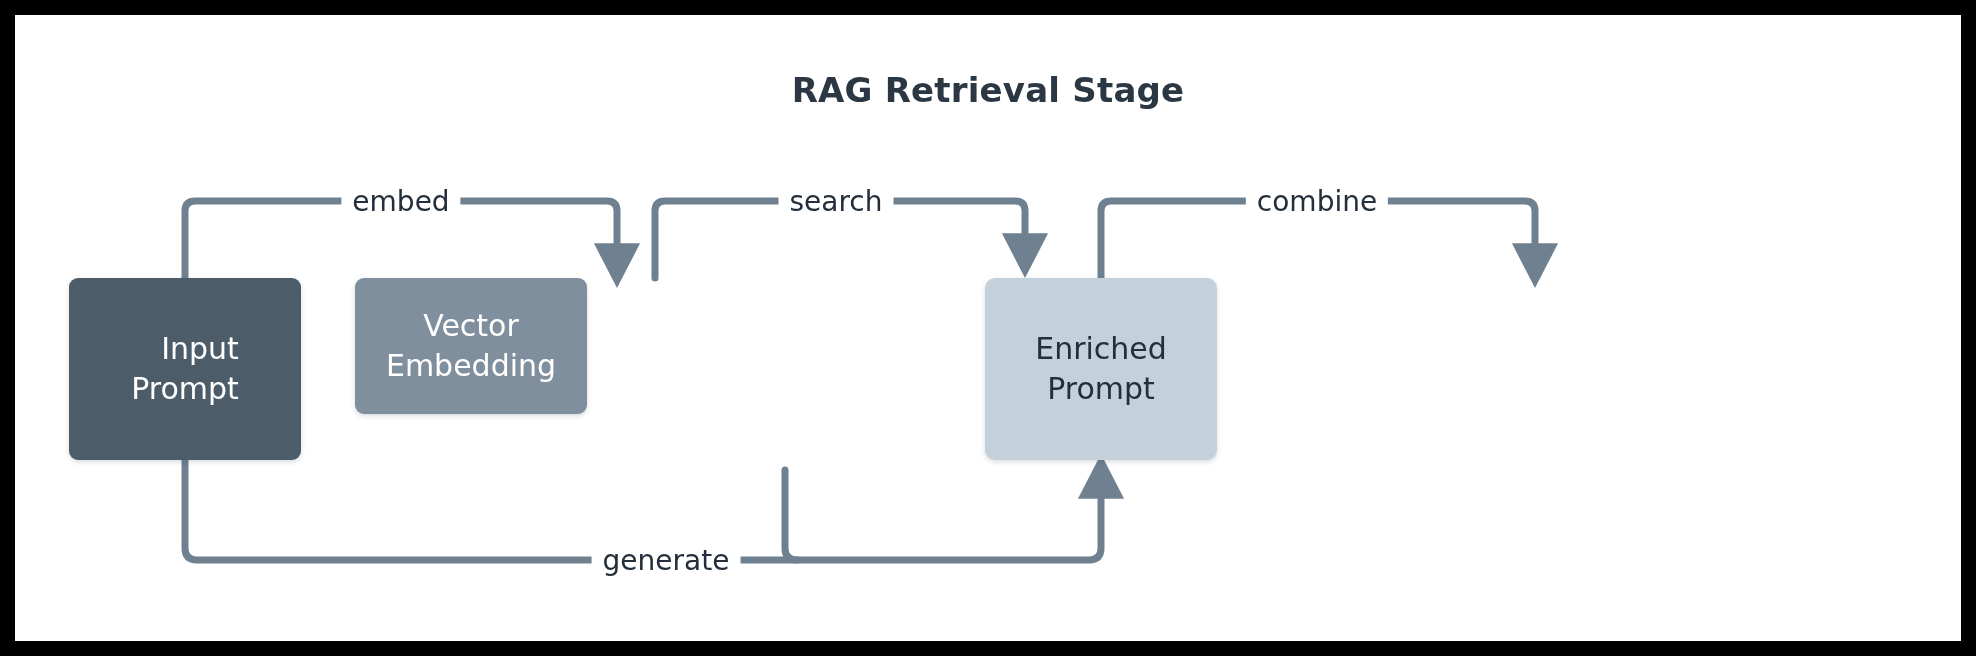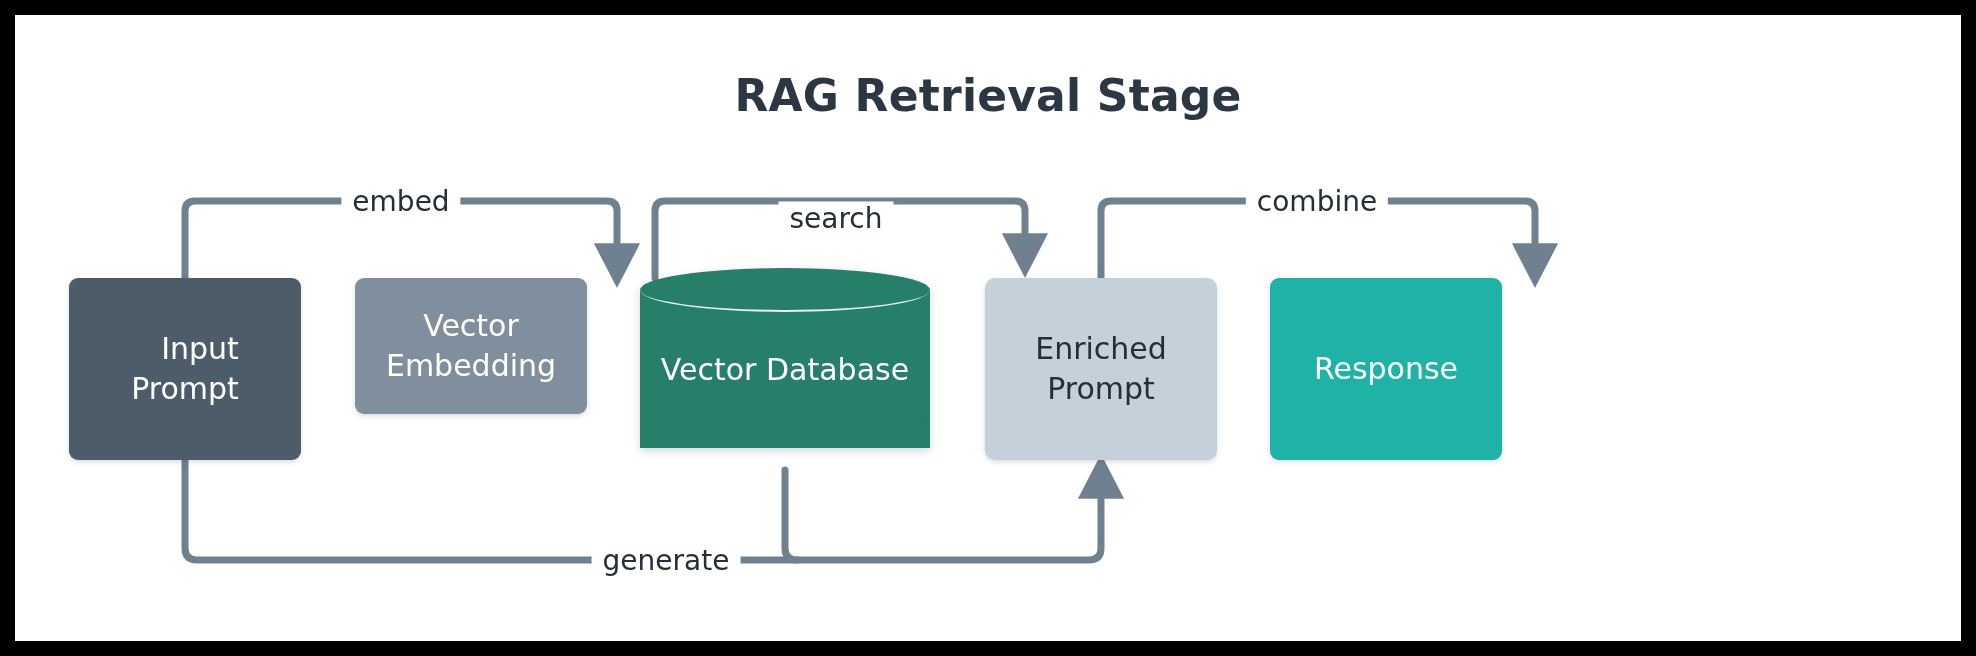--- a/index.html
+++ b/index.html
@@ -32,21 +32,21 @@
     height: 626px;
   }
 
   
   #title {
     position: absolute;
     left: 0;
     top: 55px;
     width: 1946px;
     text-align: center;
-    font-size: 44px;
+    font-size: 34px;
     font-weight: bold;
     color: #2b3844;
     letter-spacing: 0.2px;
     font-family: "DejaVu Sans", sans-serif;
   }
 
   
   #connectors {
     position: absolute;
     left: 0;
@@ -138,21 +138,21 @@
     position: absolute;
     font-size: 28px;
     color: #242f3b;
     font-family: "DejaVu Sans", sans-serif;
     background: #ffffff;
     padding: 0 11px;
     white-space: nowrap;
     transform: translate(-50%, -50%);
   }
   #label-embed    { left: 386px;  top: 186px; }
-  #label-search   { left: 821px;  top: 186px; margin-top: 17px; }
+  #label-search   { left: 821px;  top: 186px; }
   #label-generate { left: 1302px; top: 186px; }
   #label-combine  { left: 651px;  top: 545px; }
 </style>
 </head>
 <body>
 
 <div id="frame">
   <div id="canvas">
 
     <div id="title">RAG Retrieval Stage</div>
@@ -174,31 +174,24 @@
 
       <path d="M770,455 L770,533 Q770,545 782,545" fill="none" stroke="#6f8190" stroke-width="7" stroke-linecap="round"></path>
     </svg>
 
     <div class="node" id="node-input-prompt">Input
 Prompt</div>
 
     <div class="node" id="node-vector-embedding">Vector
 Embedding</div>
 
-    <div id="node-vector-database">
-      <div class="cyl-body"></div>
-      <div class="cyl-bottom"></div>
-      <div class="cyl-top"></div>
-      <div class="cyl-label">Vector Database</div>
-    </div>
 
     <div class="node" id="node-enriched-prompt">Enriched
 Prompt</div>
 
-    <div class="node" id="node-response">Response</div>
 
     <div class="edge-label" id="label-embed">embed</div>
 
     <div class="edge-label" id="label-search">search</div>
 
     <div class="edge-label" id="label-generate">combine</div>
 
     <div class="edge-label" id="label-combine">generate</div>
 
   </div>

